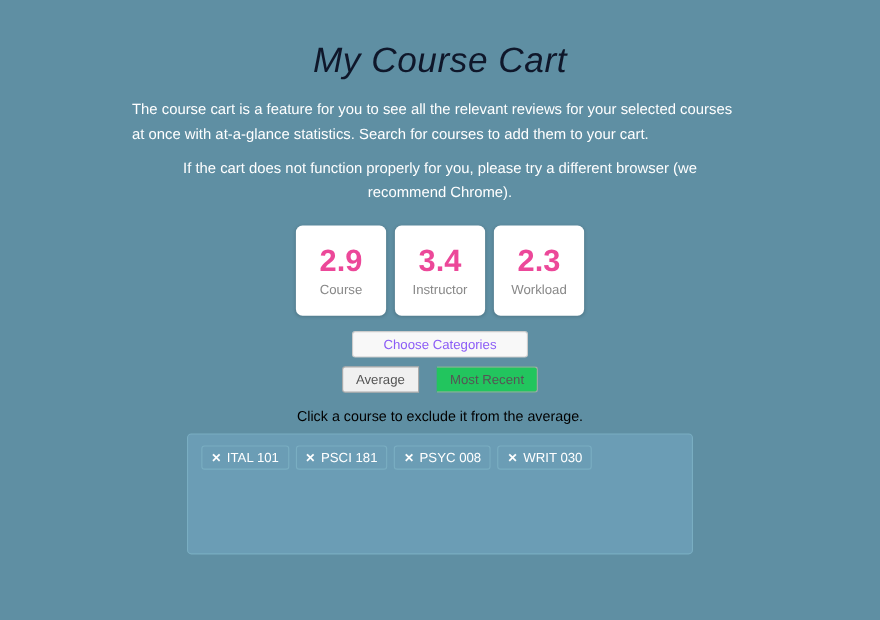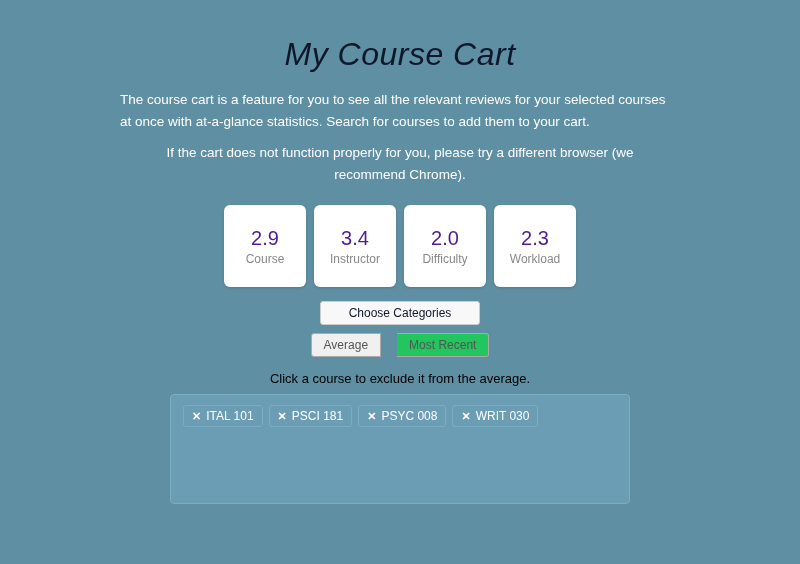--- a/index.html
+++ b/index.html
@@ -58,39 +58,39 @@
       width: 82px;
       height: 82px;
       display: flex;
       flex-direction: column;
       align-items: center;
       justify-content: center;
       box-shadow: 0 1px 3px rgba(0,0,0,0.15);
     }
 
     .stat-value {
-      font-size: 20px;
-      font-weight: 400;
-      color: #4c1d95;
+      font-size: 28px;
+      font-weight: 700;
+      color: #ec4899;
       line-height: 1.1;
     }
 
     .stat-label {
       font-size: 12px;
       color: #888;
       margin-top: 3px;
     }
 
     .choose-categories-btn {
       background-color: #f8f8f8;
       border: 1px solid #ccc;
       border-radius: 3px;
       padding: 4px 28px;
       font-size: 12px;
-      color: #0f172a;
+      color: #8b5cf6;
       cursor: pointer;
       margin-bottom: 8px;
     }
 
     .toggle-row {
       display: flex;
       gap: 16px;
       margin-bottom: 14px;
     }
 
@@ -168,24 +168,20 @@
 
 <div class="stat-card">
       <div class="stat-value">2.9</div>
       <div class="stat-label">Course</div>
     </div>
     <div class="stat-card">
       <div class="stat-value">3.4</div>
       <div class="stat-label">Instructor</div>
     </div>
     <div class="stat-card">
-      <div class="stat-value">2.0</div>
-      <div class="stat-label">Difficulty</div>
-    </div>
-    <div class="stat-card">
       <div class="stat-value">2.3</div>
       <div class="stat-label">Workload</div>
     </div>
   </div>
 
 <button class="choose-categories-btn">Choose Categories</button>
 
 <div class="toggle-row">
 
 <button class="toggle-btn">Average</button>

